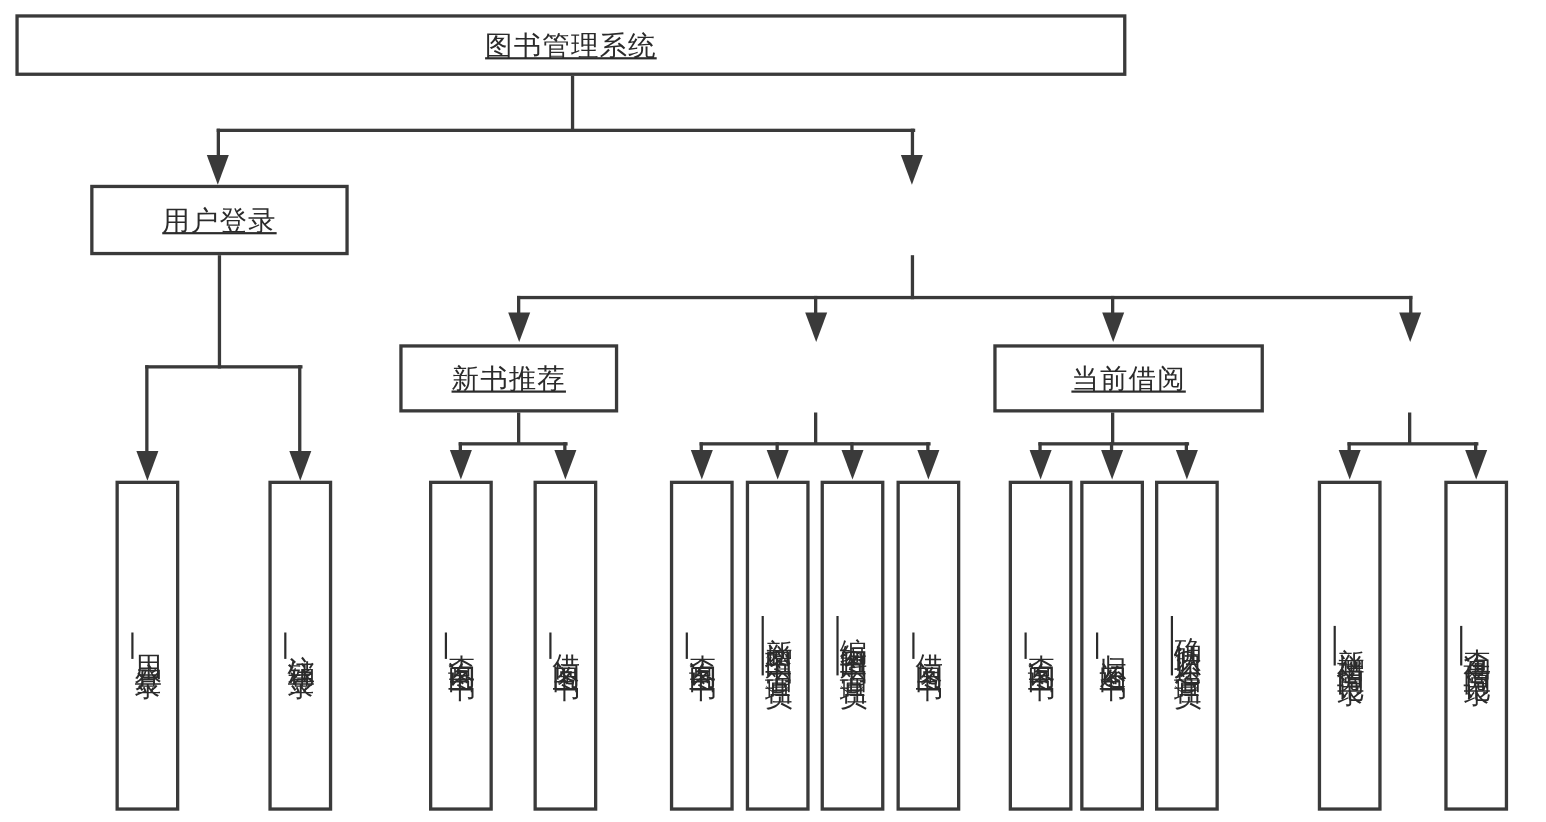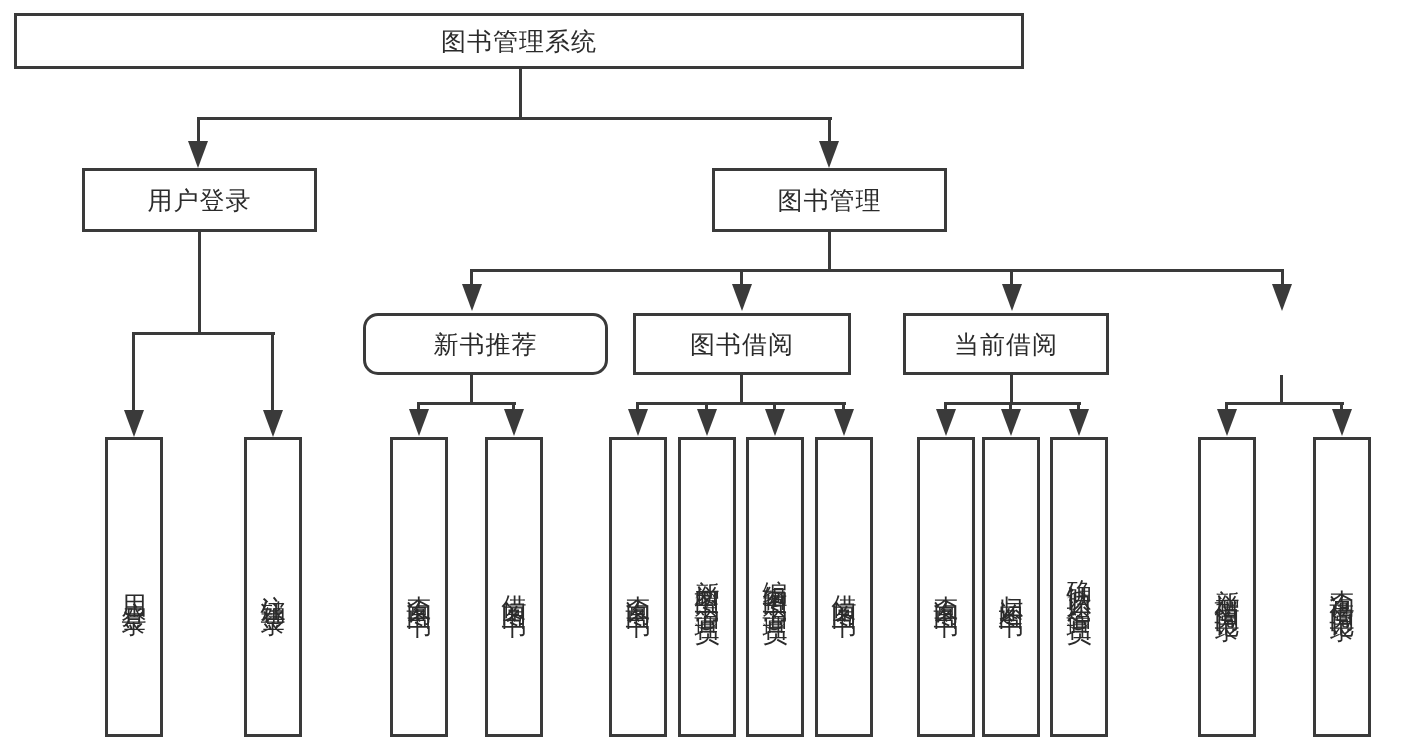--- a/index.html
+++ b/index.html
@@ -6,21 +6,21 @@
   .canvas{
     position:relative;width:1405px;height:747px;overflow:hidden;
     background:var(--background,#fff);
     font-family:"Liberation Sans","DejaVu Sans",sans-serif;
     color:var(--text,#2b2b2b);
   }
   .node{
     position:absolute;box-sizing:border-box;background:#fff;
     border:3px solid var(--line,#3a3a3a);
     display:flex;align-items:center;justify-content:center;
-    font-size:25px;letter-spacing:1px;
+    font-size:25px;letter-spacing:1px;text-decoration:underline;
   }
   .leaf span{
     writing-mode:vertical-rl;line-height:1.15;letter-spacing:6px;
     font-size:25px;white-space:nowrap;
   }
   .ln{position:absolute;background:var(--line,#3a3a3a);}
   .ar{
     position:absolute;width:0;height:0;
     border-left:10px solid transparent;border-right:10px solid transparent;
     border-top:27px solid var(--line,#3a3a3a);
@@ -43,49 +43,43 @@
   <div class="ln" style="left:519px;top:69px;width:3px;height:50px;"></div>
   <div class="ln" style="left:197px;top:117px;width:635px;height:3px;"></div>
   <div class="ln" style="left:197px;top:117px;width:3px;height:26px;"></div>
   <div class="ln" style="left:828px;top:117px;width:3px;height:26px;"></div>
   <div class="ar" style="left:188px;top:141px;"></div>
   <div class="ar" style="left:819px;top:141px;"></div>
 
   <div class="node" style="left:82px;top:168px;width:235px;height:64px;">
     <span>用户登录</span>
   </div>
-  <div class="node" style="left:712px;top:168px;width:235px;height:64px;">
-    <span>图书管理</span>
-  </div>
 
   <div class="ln" style="left:198px;top:232px;width:3px;height:103px;"></div>
   <div class="ln" style="left:132px;top:332px;width:143px;height:3px;"></div>
   <div class="ln" style="left:132px;top:332px;width:3px;height:78px;"></div>
   <div class="ln" style="left:271px;top:332px;width:3px;height:78px;"></div>
   <div class="ar" style="left:124px;top:410px;"></div>
   <div class="ar" style="left:263px;top:410px;"></div>
 
   <div class="ln" style="left:828px;top:232px;width:3px;height:40px;"></div>
   <div class="ln" style="left:470px;top:269px;width:814px;height:3px;"></div>
   <div class="ln" style="left:470px;top:269px;width:3px;height:17px;"></div>
   <div class="ln" style="left:740px;top:269px;width:3px;height:17px;"></div>
   <div class="ln" style="left:1010px;top:269px;width:3px;height:17px;"></div>
   <div class="ln" style="left:1281px;top:269px;width:3px;height:17px;"></div>
   <div class="ar" style="left:462px;top:284px;"></div>
   <div class="ar" style="left:732px;top:284px;"></div>
   <div class="ar" style="left:1002px;top:284px;"></div>
   <div class="ar" style="left:1272px;top:284px;"></div>
 
-  <div class="node" style="left:363px;top:313px;width:245px;height:62px;border-radius:15px;">
+  <div class="node" style="left:363px;top:313px;width:199px;height:62px;">
     <span>新书推荐</span>
   </div>
-  <div class="node" style="left:633px;top:313px;width:218px;height:62px;">
-    <span>图书借阅</span>
-  </div>
-  <div class="node" style="left:903px;top:313px;width:206px;height:62px;">
+  <div class="node" style="left:903px;top:313px;width:246px;height:62px;">
     <span>当前借阅</span>
   </div>
 
   <div class="ln" style="left:470px;top:375px;width:3px;height:29px;"></div>
   <div class="ln" style="left:417px;top:402px;width:99px;height:3px;"></div>
   <div class="ln" style="left:417px;top:402px;width:3px;height:9px;"></div>
   <div class="ln" style="left:512px;top:402px;width:3px;height:9px;"></div>
   <div class="ar" style="left:409px;top:409px;"></div>
   <div class="ar" style="left:504px;top:409px;"></div>
 

